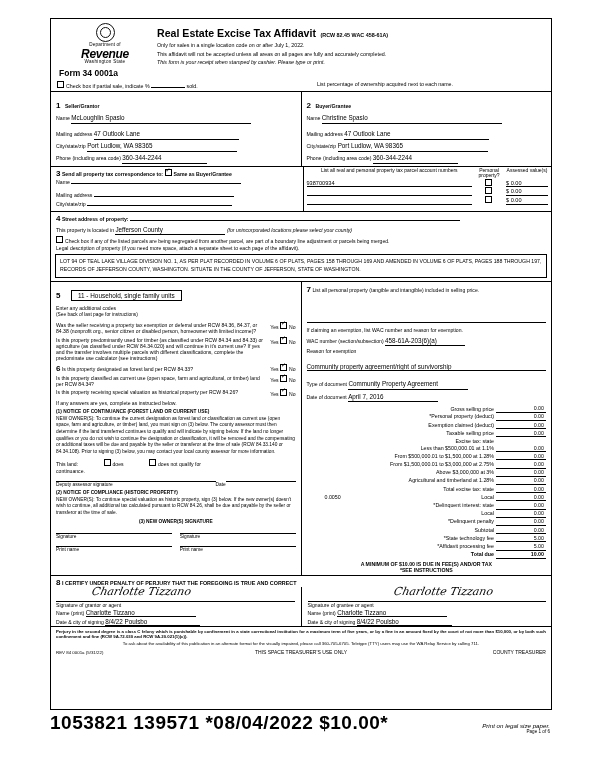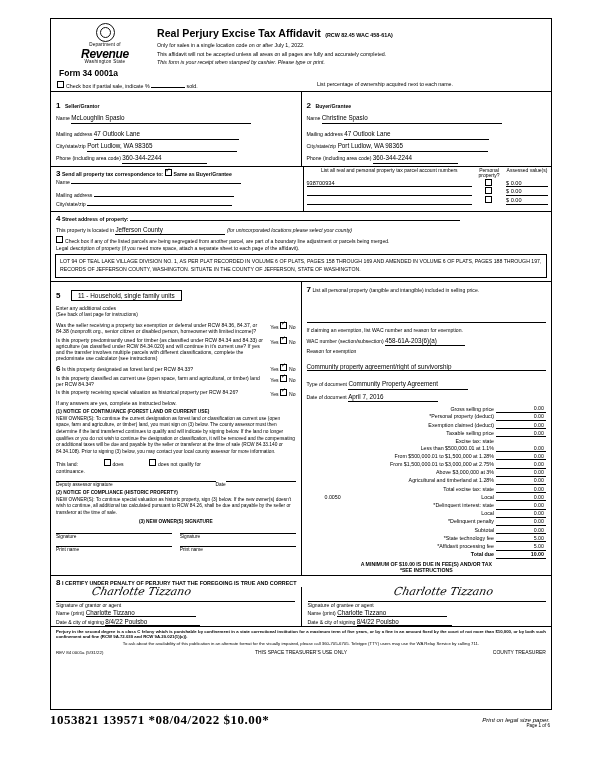--- a/index.html
+++ b/index.html
@@ -48,41 +48,41 @@
   .ynrow{font-size:5.1px;display:flex;align-items:flex-start;}
   .yn{white-space:nowrap;font-size:5.1px;margin-left:3px;}
   
   .mt{width:100%;border-collapse:collapse;font-size:5.3px;}
   .mt td{padding:.6px 2px;}
   .mt td.r{text-align:right;border-bottom:.7px solid #000;width:46px;}
   .mt td.lbl2{text-align:right;}
   .sig{font-size:5.1px;}
   .script{font-family:"DejaVu Serif",serif;font-style:italic;font-size:11px;transform:skewX(-12deg);display:inline-block;}
   .btm{position:absolute;left:50px;top:712px;width:500px;}
-  .bignum{font-family:Liberation Serif, serif;font-weight:bold;font-size:13px;letter-spacing:.5px;}
+  .bignum{font-family:Liberation Sans, sans-serif;font-weight:bold;font-size:19px;letter-spacing:.5px;}
   .prnt{font-size:6.2px;font-style:italic;text-align:right;}
   .pg{font-size:4.6px;text-align:right;}
   .centerline{font-size:5.2px;text-align:center;}
 </style>
 </head>
 <body>
 
 <div class="page">
   <div class="sheet frame">
 
     <div class="hdr">
       <div class="logo">
         <div class="seal"></div>
         <div class="dept">Department of</div>
         <div class="rev">Revenue</div>
         <div class="st">Washington State</div>
         <div class="formno">Form 34 0001a</div>
       </div>
       <div class="htxt">
-        <h1>Real Perjury Excise Tax Affidavit</h1>
+        <h1>Real Estate Excise Tax Affidavit</h1>
         <span class="rcw">(RCW 82.45 WAC 458-61A)</span>
         <div class="hline">Only for sales in a single location code on or after July 1, 2022.</div>
         <div class="hline">This affidavit will not be accepted unless all areas on all pages are fully and accurately completed.</div>
         <div class="hline" style="font-style:italic;">This form is your receipt when stamped by cashier. Please type or print.</div>
       </div>
     </div>
     <div class="chkline">
       <div>
         <span class="cb"></span><span>Check box if partial sale, indicate %</span>
         <span style="display:inline-block;width:34px;border-bottom:.7px solid #000;"></span>

